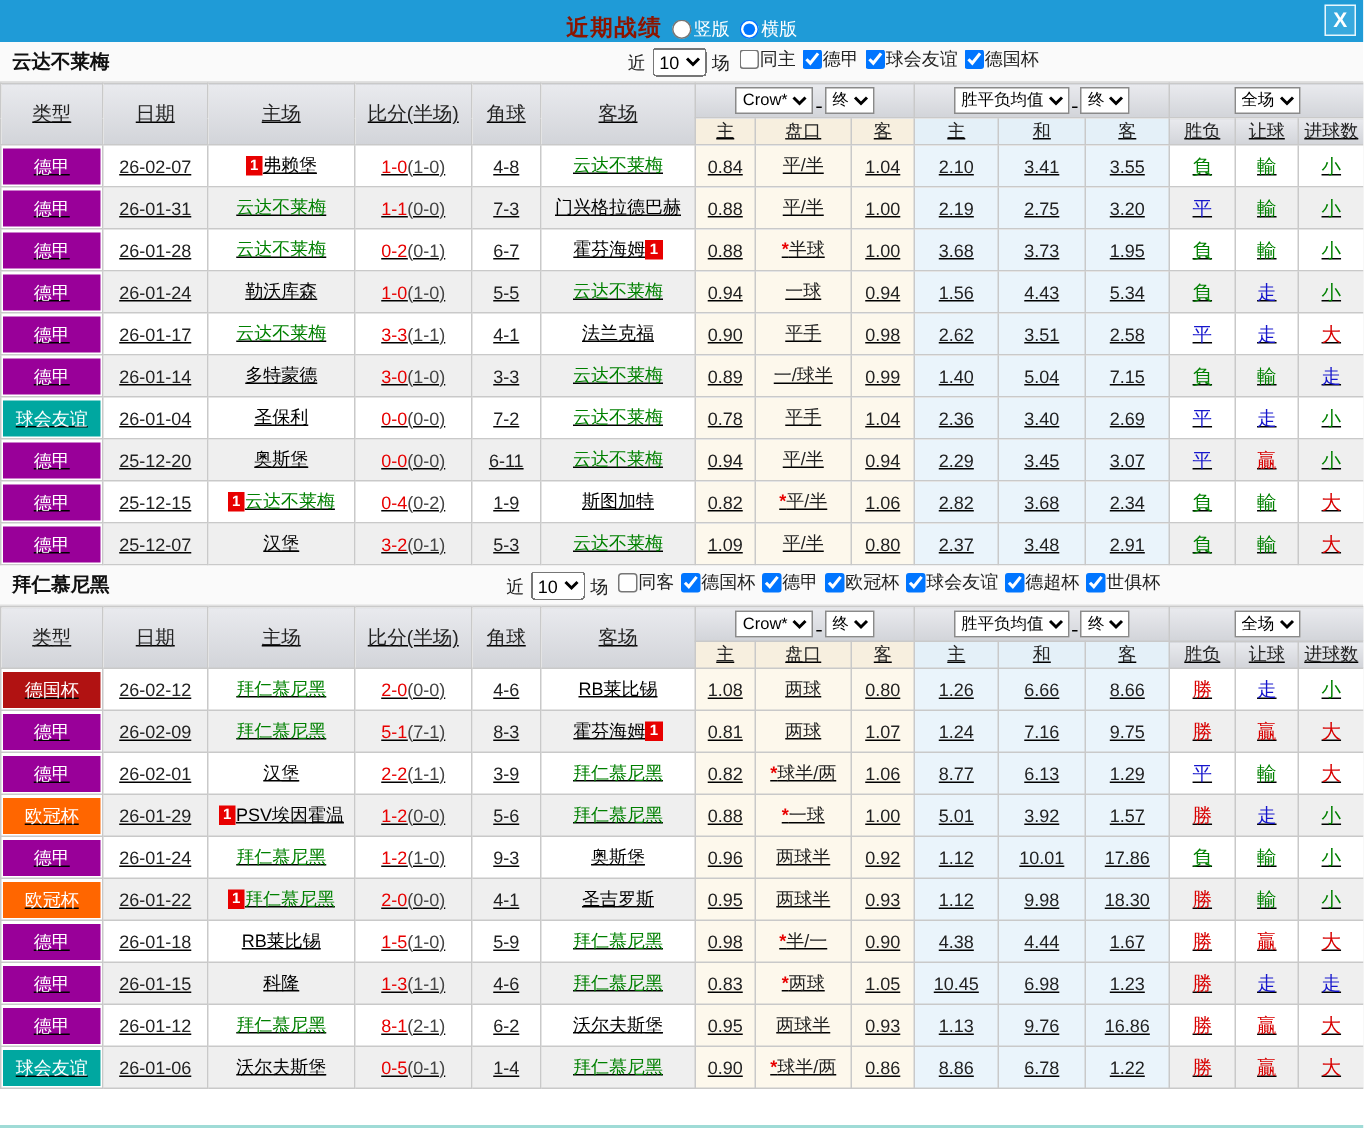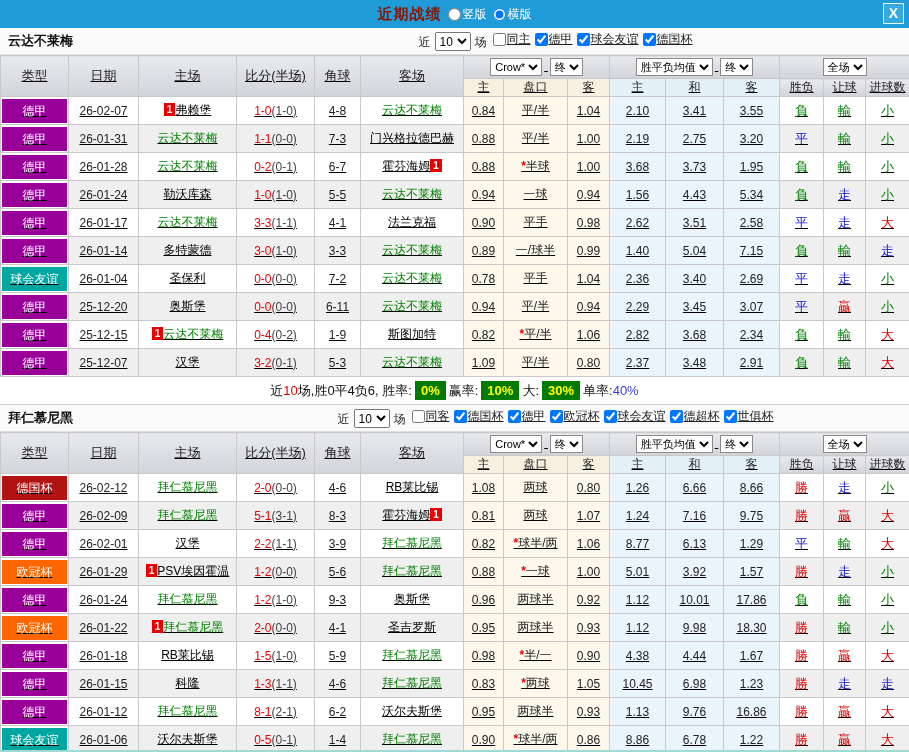--- a/index.html
+++ b/index.html
@@ -1,34 +1,34 @@
 <!DOCTYPE html>
 <html><head>
 <meta charset="utf-8">
 <style>
   * { box-sizing: border-box; margin: 0; padding: 0; }
   html,body { background:#fff; }
   body { font-family: "Liberation Sans","DejaVu Sans",sans-serif; }
   .app { width:909px; height:752px; overflow:hidden; border-bottom:2px solid #9fdbd6; background:#fff; position:relative; }
 
   
-  .titlebar { height:28px; background:#1f9bd7; position:relative; display:flex; align-items:center; justify-content:center; }
+  .titlebar { height:28px; background:#1f9bd7; position:relative; display:flex; align-items:flex-end; justify-content:center; }
   .titlebar .title { font-size:15px; font-weight:bold; color:#8b1500; letter-spacing:1px; }
   .radio-opt { display:inline-flex; align-items:center; margin-left:6px; color:#fff; font-size:12px; cursor:pointer; }
   .radio-opt input { width:13px; height:13px; margin-right:2px; }
   .close-btn { position:absolute; right:5px; top:3px; width:21px; height:21px; line-height:19px; text-align:center;
     background:#38a9de; border:1px solid #e8f6fd; color:#fff; font-weight:bold; font-size:14px; cursor:pointer; }
 
   
   .sec-header { height:27px; background:#fafafa; border-bottom:1px solid #e0e0e0; display:flex; align-items:center; }
   .team-name { width:200px; padding-left:8px; font-size:13px; font-weight:bold; color:#111; }
   .filters { flex:1; text-align:center; font-size:12px; color:#222; }
   .filters .flabel { margin:0 2px; }
   .fsel { height:19px; font-size:12px; margin:0 2px; }
-  .fcb { display:inline-flex; align-items:center; margin-left:4px; cursor:pointer;text-decoration:underline; }
+  .fcb { display:inline-flex; align-items:center; margin-left:4px; cursor:pointer; }
   .fcb input { width:13px; height:13px; margin-right:1px; }
 
   
   table { width:909px; border-collapse:collapse; table-layout:fixed;text-decoration:underline; }
   th, td { border:1px solid #c9c9c9; text-align:center; overflow:hidden; white-space:nowrap; }
   thead th { background:linear-gradient(#e9eaee,#d2d4d9); font-weight:normal; color:#222; }
   tr.h1 th { height:23px; font-size:13px; }
   tr.h2 th { height:18px; font-size:12px; }
   tr.h2 th.sub-odd { background:#f7efdf; }
   tr.h2 th.sub-avg { background:#e4f0f8; }
@@ -328,21 +328,20 @@
           <td class="c-avg">2.37</td>
           <td class="c-avg">3.48</td>
           <td class="c-avg">2.91</td>
           <td class="c-res" style="color:#008000">負</td>
           <td class="c-res" style="color:#008000">輸</td>
           <td class="c-res" style="color:#d80000">大</td>
         </tr>
       </tbody>
   </table>
 
-  <div class="summary"><span>近</span><span class="t-red">10</span><span>场,胜0平4负6, 胜率:</span><span class="badge">0%</span><span>赢率:</span><span class="badge">10%</span><span>大:</span><span class="badge">30%</span><span>单率:</span><span class="t-blue">40%</span></div>
 
   <div class="sec-header">
     <span class="team-name">拜仁慕尼黑</span>
     <span class="filters"><span class="flabel">近</span><select class="fsel"><option>10</option></select><span class="flabel">场</span><label class="fcb">
           <input type="checkbox" style="">
           <span>同客</span>
         </label><label class="fcb">
           <input type="checkbox" checked="" style="">
           <span>德国杯</span>
         </label><label class="fcb">
@@ -432,21 +431,21 @@
           <td class="c-res" style="color:#d80000">勝</td>
           <td class="c-res" style="color:#1515cc">走</td>
           <td class="c-res" style="color:#008000">小</td>
         </tr>
         <tr class="even">
           <td class="c-league">
             <div style="background:#990099">德甲</div>
           </td>
           <td class="c-date">26-02-09</td>
           <td class="c-team"><span class="tm grn">拜仁慕尼黑</span></td>
-          <td class="c-score"><span class="ft">5-1</span><span class="ht">(3-1)</span></td>
+          <td class="c-score"><span class="ft">5-1</span><span class="ht">(7-1)</span></td>
           <td class="c-corner">8-3</td>
           <td class="c-team"><span class="tm">霍芬海姆</span><span class="card">1</span></td>
           <td class="c-odd">0.81</td>
           <td class="c-odd">两球</td>
           <td class="c-odd">1.07</td>
           <td class="c-avg">1.24</td>
           <td class="c-avg">7.16</td>
           <td class="c-avg">9.75</td>
           <td class="c-res" style="color:#d80000">勝</td>
           <td class="c-res" style="color:#d80000">贏</td>

